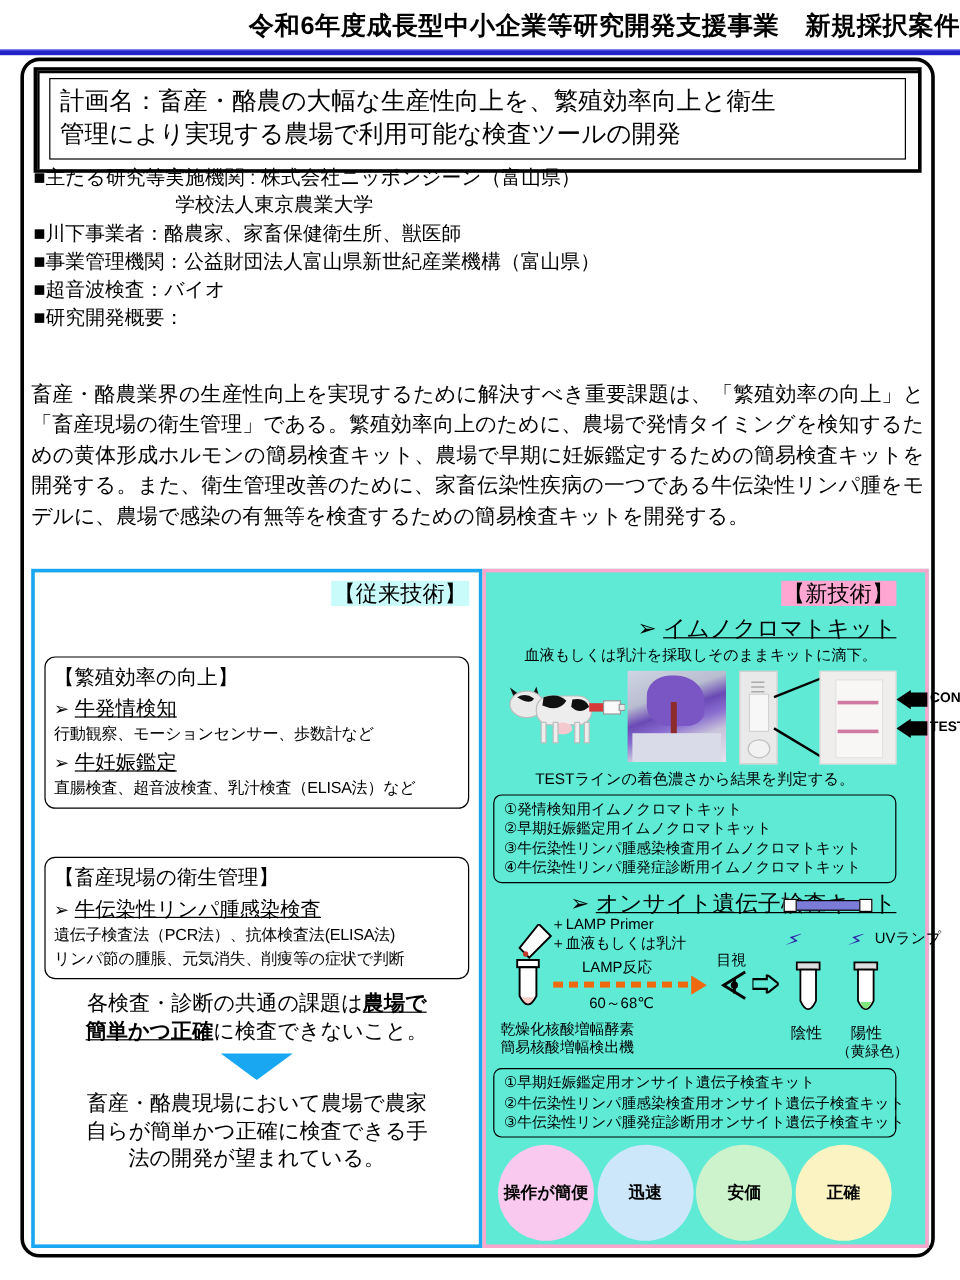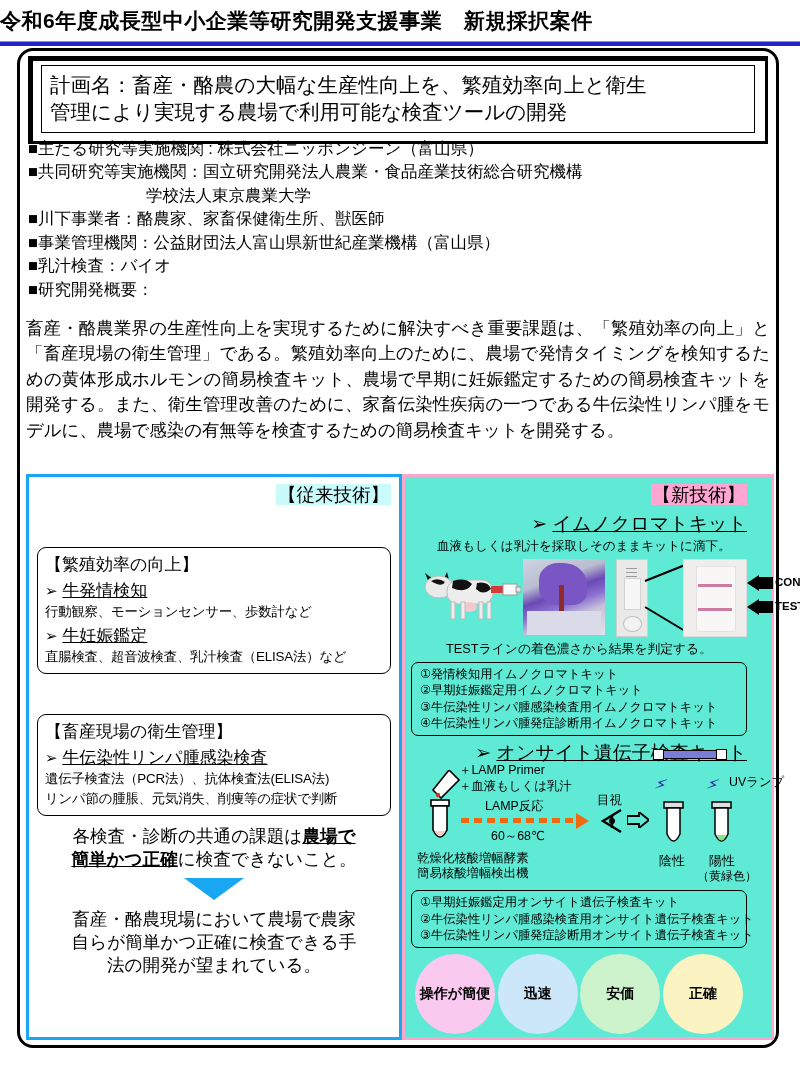--- a/index.html
+++ b/index.html
@@ -3,21 +3,21 @@
 <meta charset="utf-8">
 <style>
   html,body{margin:0;padding:0;}
   body{
     width:800px;height:1067px;background:#ffffff;
     font-family:"Liberation Sans","DejaVu Sans",sans-serif;
     color:#000;overflow:hidden;position:relative;
   }
   
   .doc-title{
-    text-align:left;font-size:21px;font-weight:bold;letter-spacing:.5px;
+    text-align:right;font-size:21px;font-weight:bold;letter-spacing:.5px;
     padding:7px 0 6px 0;
   }
   .hrule{height:4px;background:#2222c8;border-top:1px solid #8a8af0;margin:0 0 7px 0;}
   
   .outer{
     position:absolute;left:17px;top:48px;width:762px;height:1000px;
     border:3px solid #000;border-radius:16px;box-sizing:border-box;background:#fff;
   }
   
   .plan-box{
@@ -114,25 +114,24 @@
 
 <div class="plan-box">
   <div class="inner">
     <div class="plan-text">計画名：畜産・酪農の大幅な生産性向上を、繁殖効率向上と衛生</div>
     <div class="plan-text">管理により実現する農場で利用可能な検査ツールの開発</div>
   </div>
 </div>
 
 <div class="info">
   <div class="row">■主たる研究等実施機関 : 株式会社ニッポンジーン（富山県）</div>
-  <div class="row">■共同研究等実施機関：国立研究開発法人農業・食品産業技術総合研究機構</div>
   <div class="row indent">学校法人東京農業大学</div>
   <div class="row">■川下事業者：酪農家、家畜保健衛生所、獣医師</div>
   <div class="row">■事業管理機関：公益財団法人富山県新世紀産業機構（富山県）</div>
-  <div class="row">■乳汁検査：バイオ</div>
+  <div class="row">■超音波検査：バイオ</div>
   <div class="row">■研究開発概要：</div>
 </div>
 
 <div class="abstract">畜産・酪農業界の生産性向上を実現するために解決すべき重要課題は、「繁殖効率の向上」と「畜産現場の衛生管理」である。繁殖効率向上のために、農場で発情タイミングを検知するための黄体形成ホルモンの簡易検査キット、農場で早期に妊娠鑑定するための簡易検査キットを開発する。また、衛生管理改善のために、家畜伝染性疾病の一つである牛伝染性リンパ腫をモデルに、農場で感染の有無等を検査するための簡易検査キットを開発する。</div>
 
 <div class="cols">
 
   <div class="col-left">
     <div class="sec-title">
       <span class="hl-cyan">【従来技術】</span>

